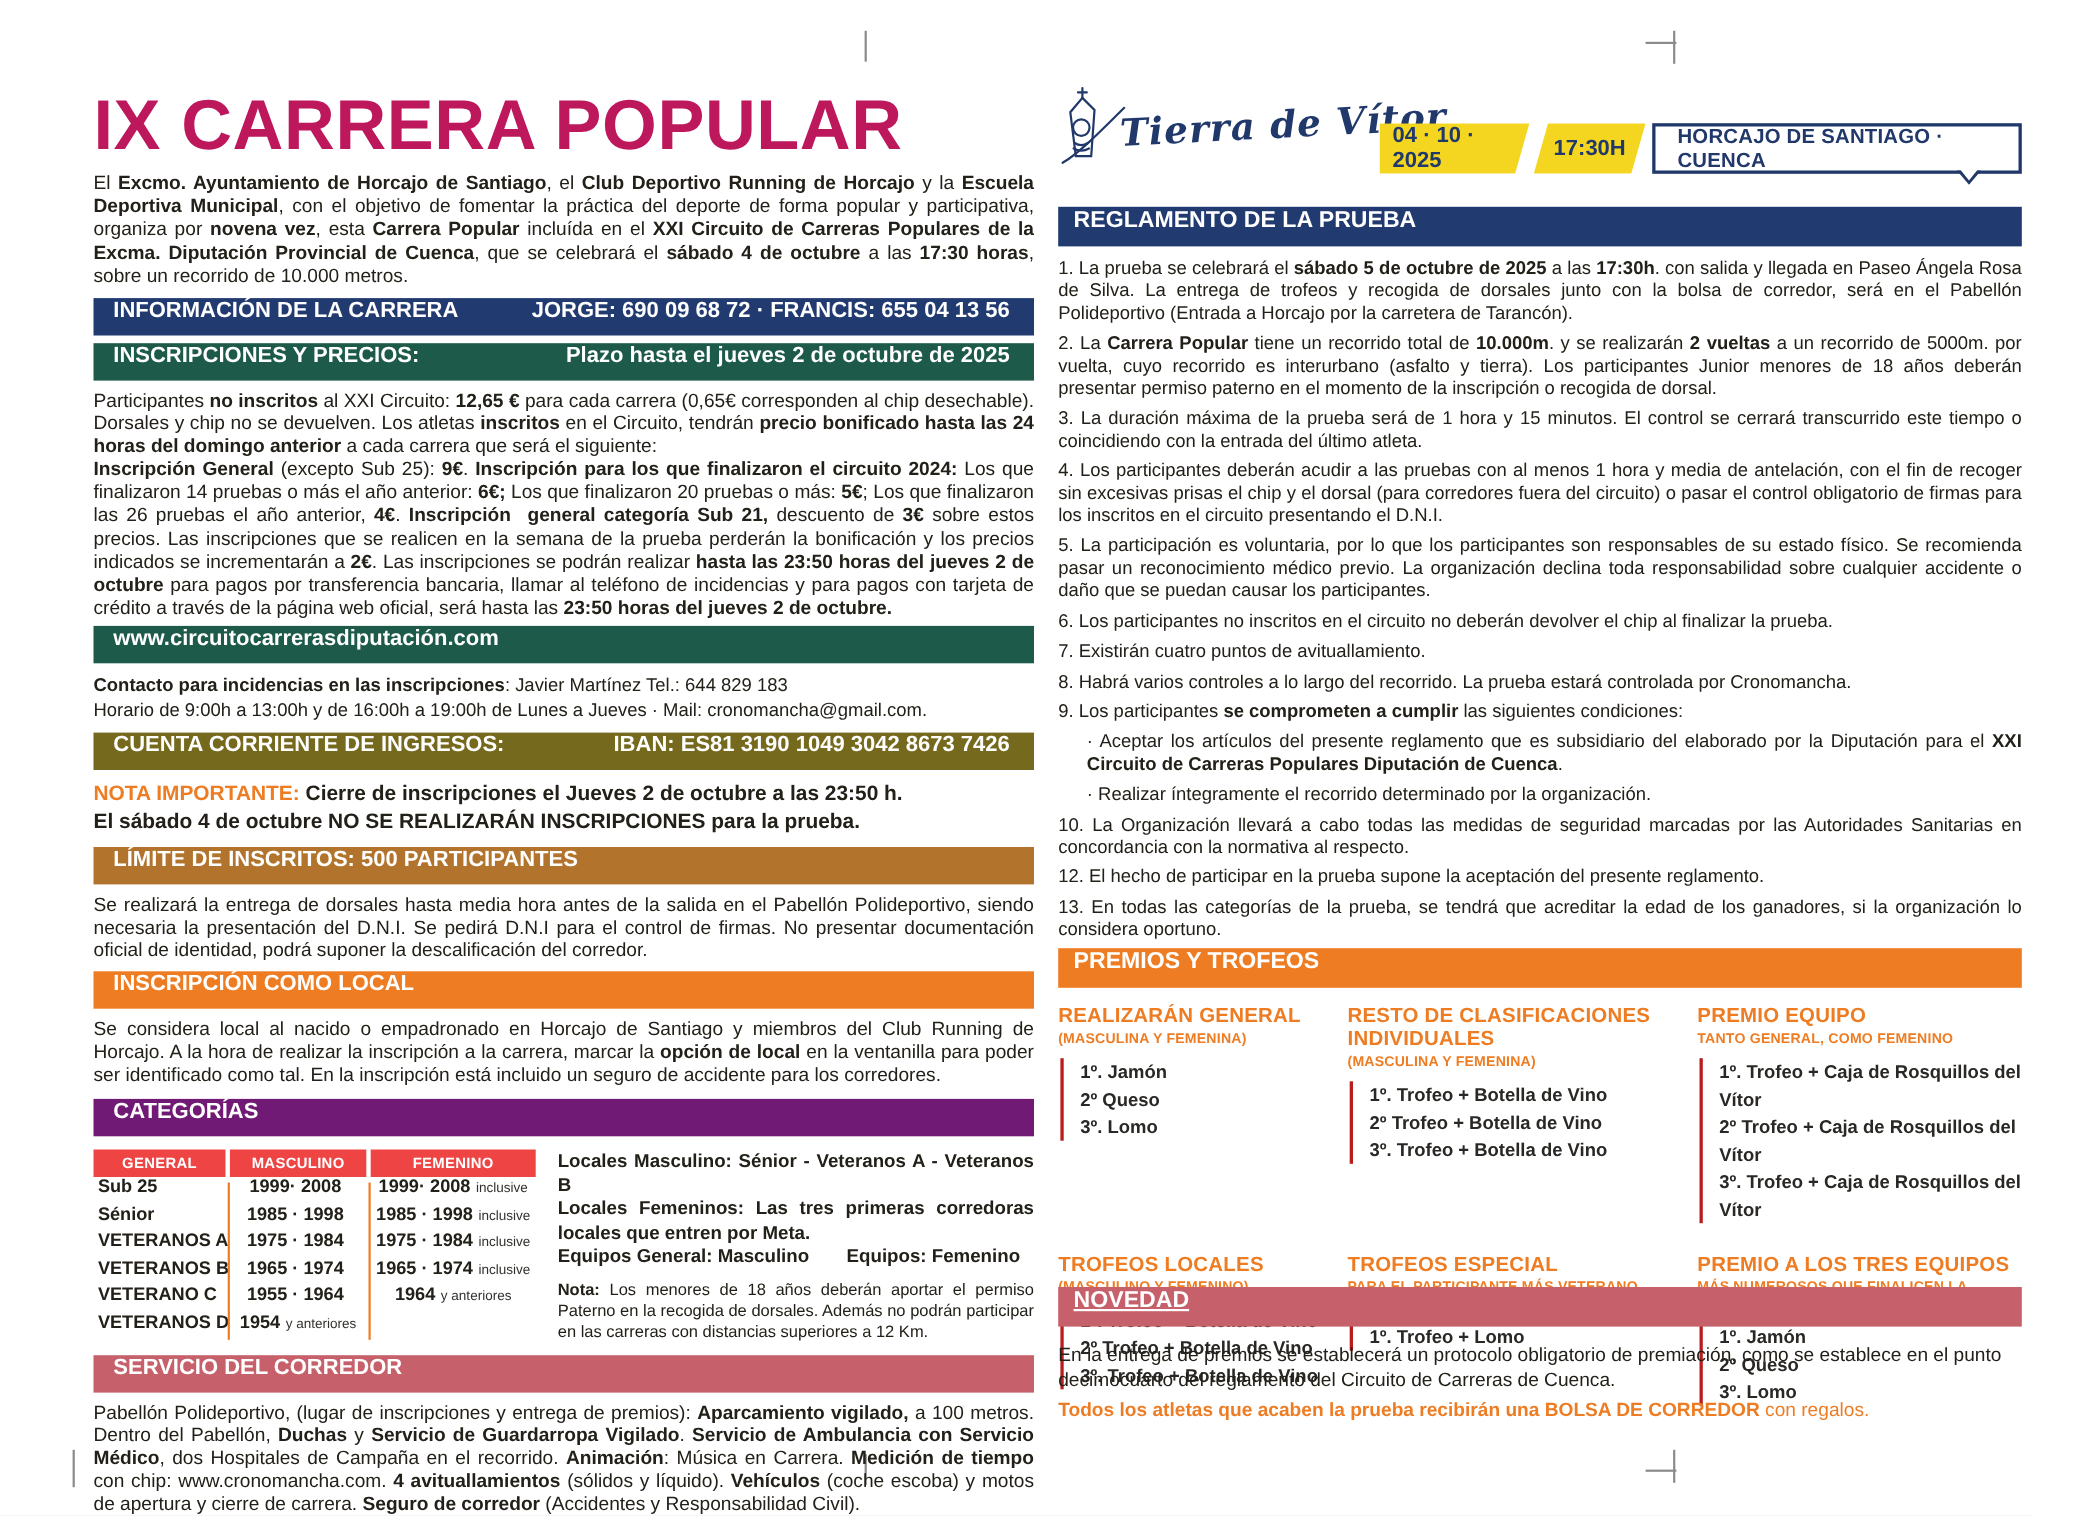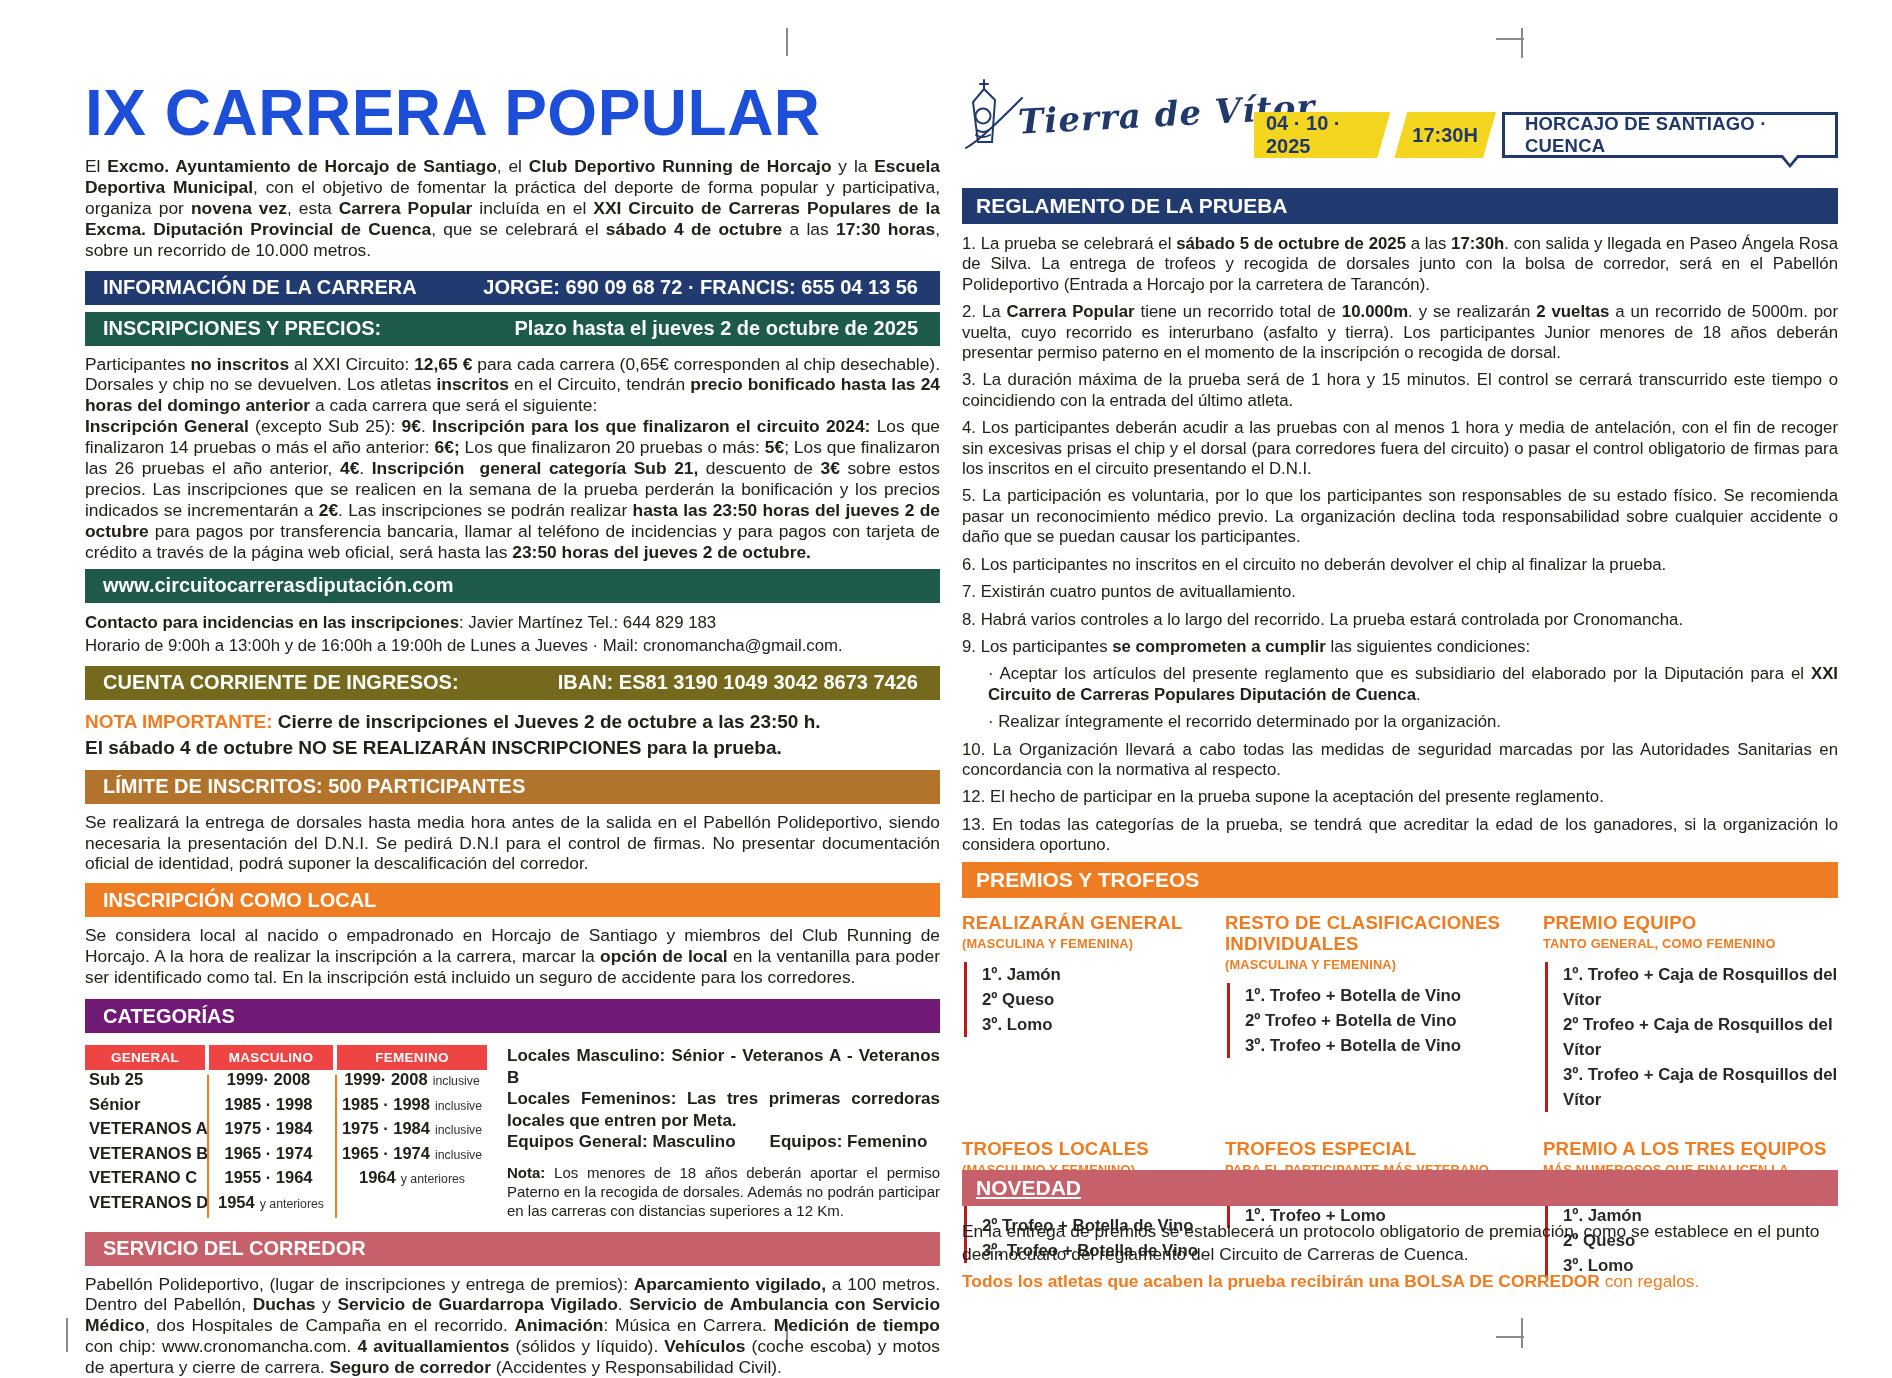--- a/index.html
+++ b/index.html
@@ -4,27 +4,27 @@
 <style>
   html,body{margin:0;padding:0;background:#e8e8e8;}
   .sheet{position:relative;width:1892px;height:1378px;background:#ffffff;overflow:hidden;
          font-family:"Liberation Sans",sans-serif;color:#222018;}
   
   .crop{position:absolute;background:#8a8a8a;}
   
   .col-left{position:absolute;left:85px;top:70px;width:855px;}
   .col-right{position:absolute;left:962px;top:70px;width:876px;height:1270px;}
   
-  .title{margin:10px 0 0 0;font-size:64px;line-height:66px;font-weight:700;color:#1d4ed8;letter-spacing:.5px;}
+  .title{margin:10px 0 0 0;font-size:64px;line-height:66px;font-weight:700;color:#be185d;letter-spacing:.5px;}
   .body{font-size:17.4px;line-height:20.9px;text-align:justify;margin:8px 0 0 0;}
   .pre{white-space:pre-wrap;}
   .b, b{font-weight:700;}
   .o{color:#ee7c23;}
   .ob{color:#ee7c23;font-weight:700;}
-  .bar{display:flex;align-items:center;justify-content:space-between;height:34px;
+  .bar{display:flex;align-items:flex-start;justify-content:space-between;height:34px;
        padding:0 22px 0 18px;color:#fff;font-weight:700;font-size:20px;box-sizing:border-box;}
   .bar span{white-space:nowrap;}
   .navy{background:#213a70;}
   .green{background:#1d5a4a;}
   .olive{background:#75691d;}
   .brown{background:#b2742c;}
   .orangebar{background:#ee7c23;}
   .maroon{background:#701a75;}
   .rose{background:#c6616b;}
   .mt7{margin-top:7px;} .mt9{margin-top:9px;} .mt10{margin-top:10px;gap:28px;} .mt12{margin-top:12px;}

